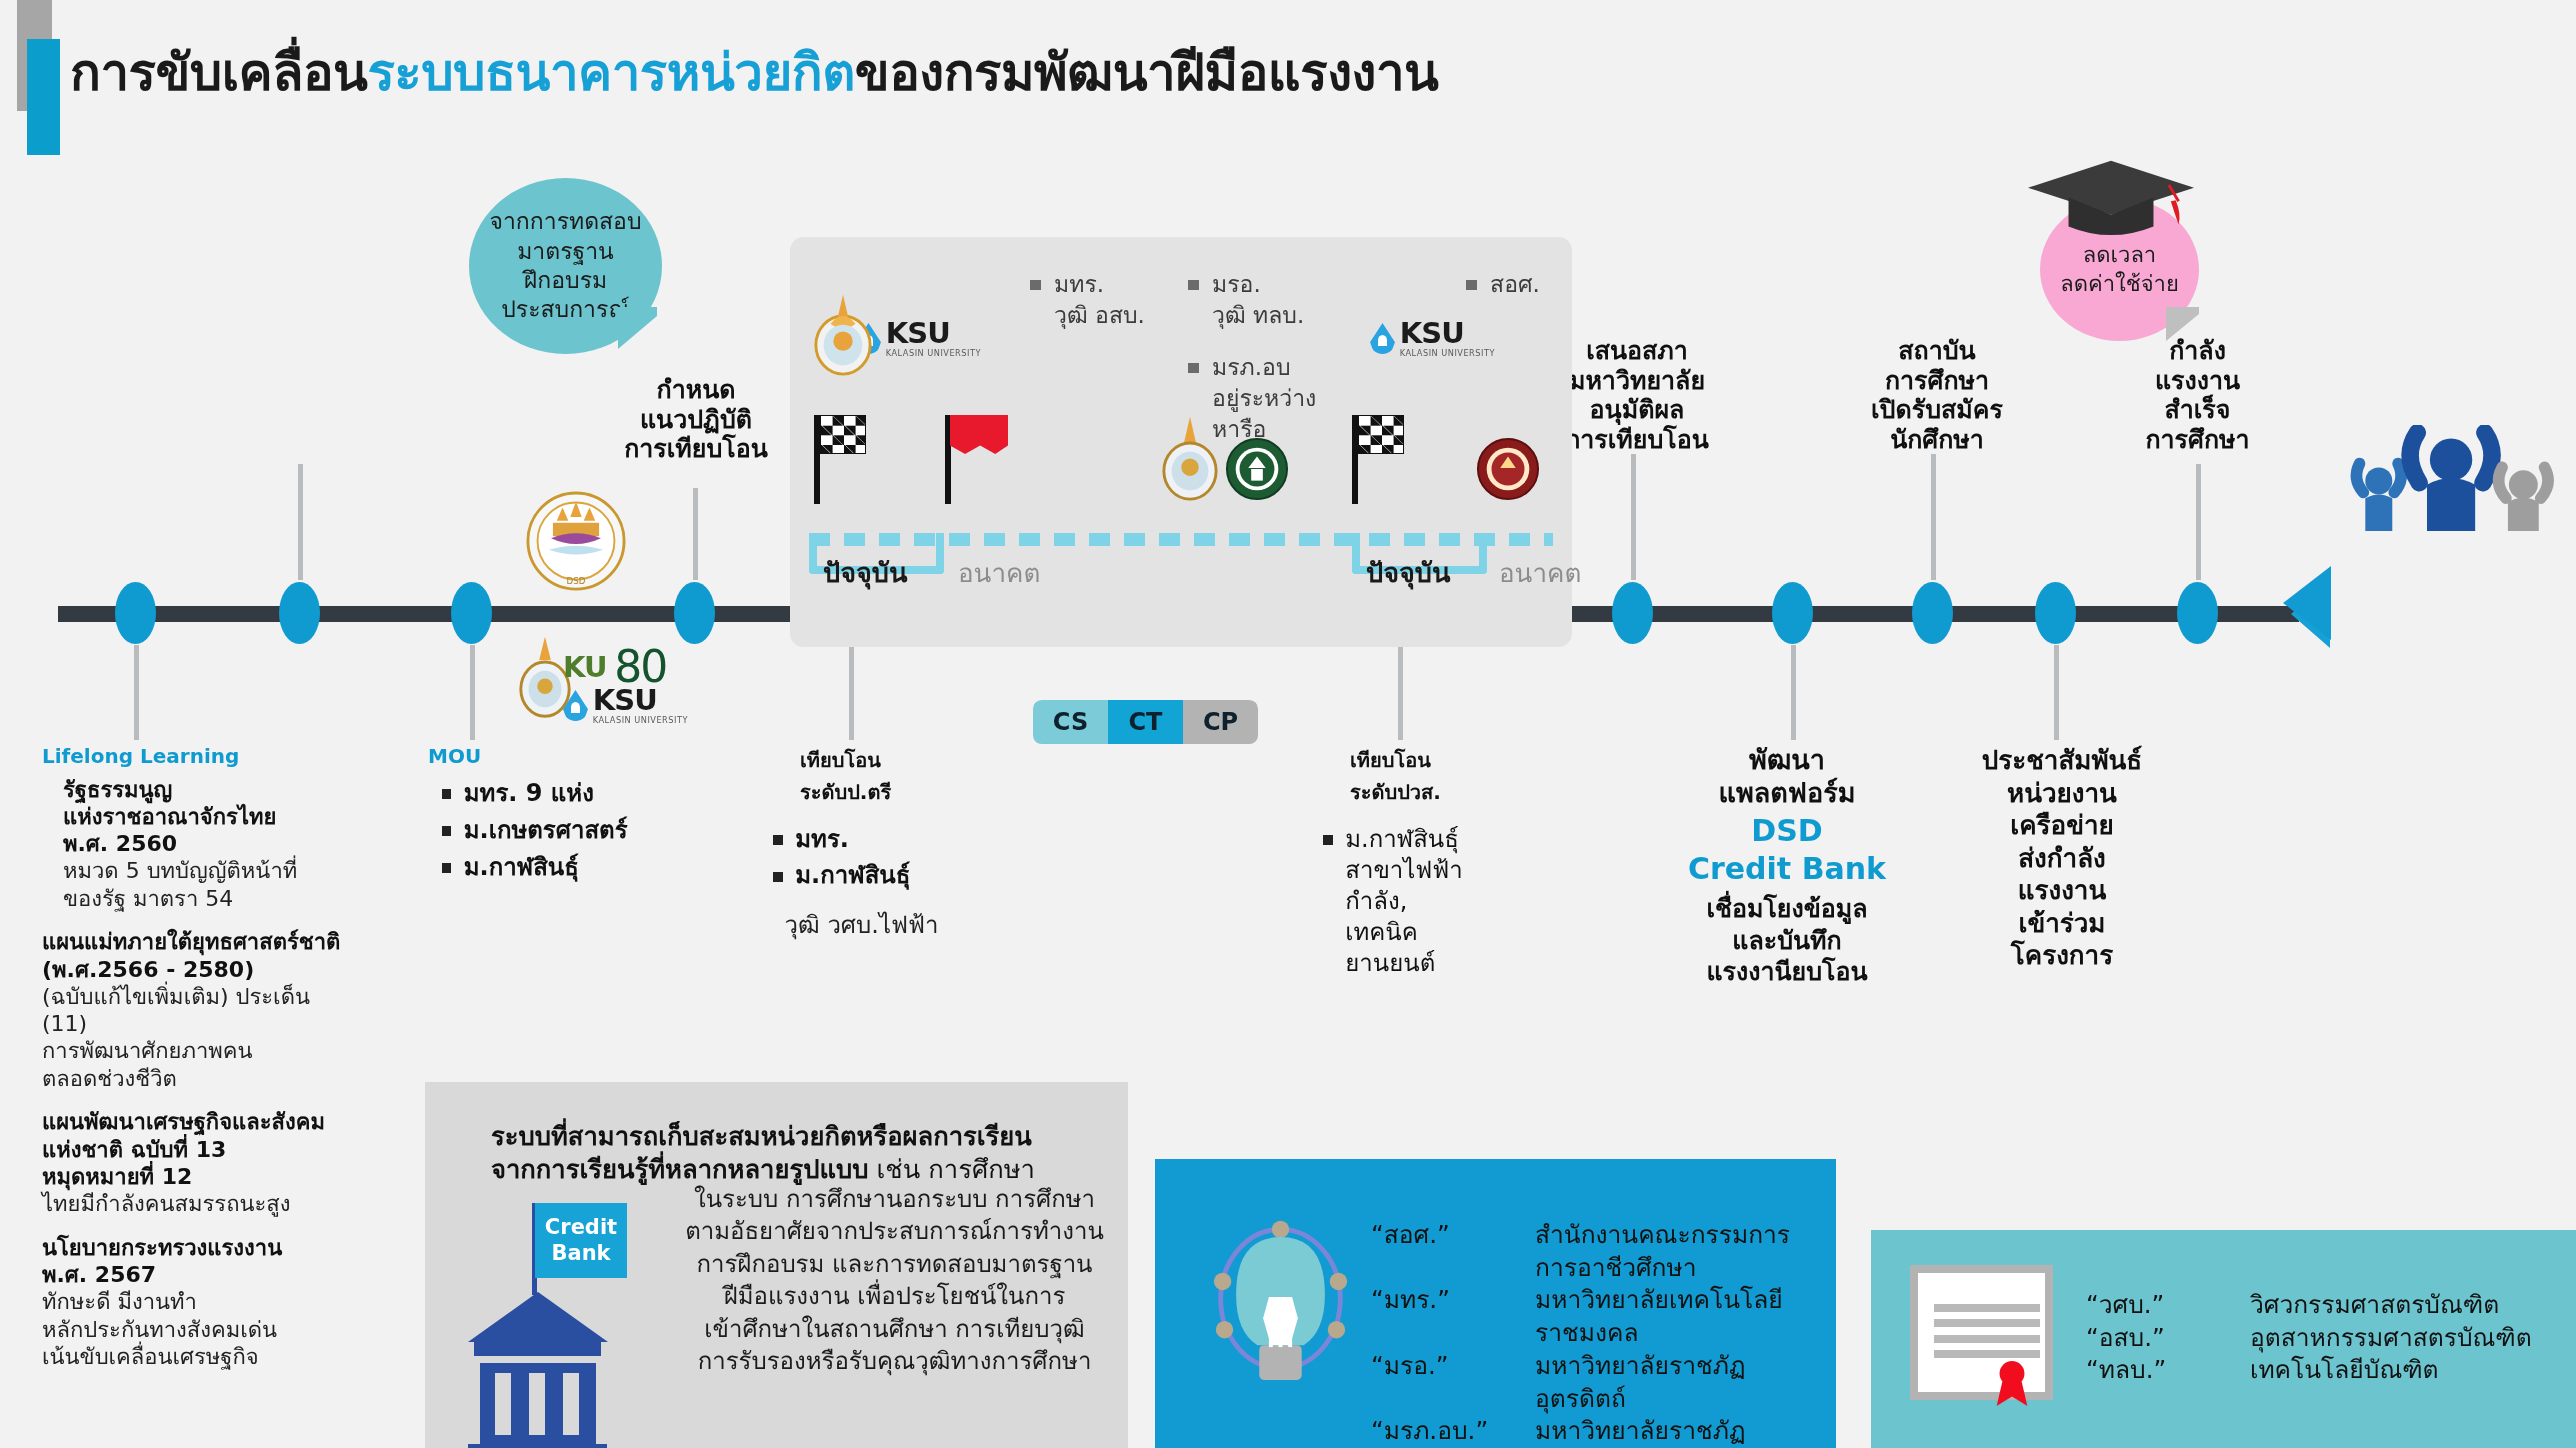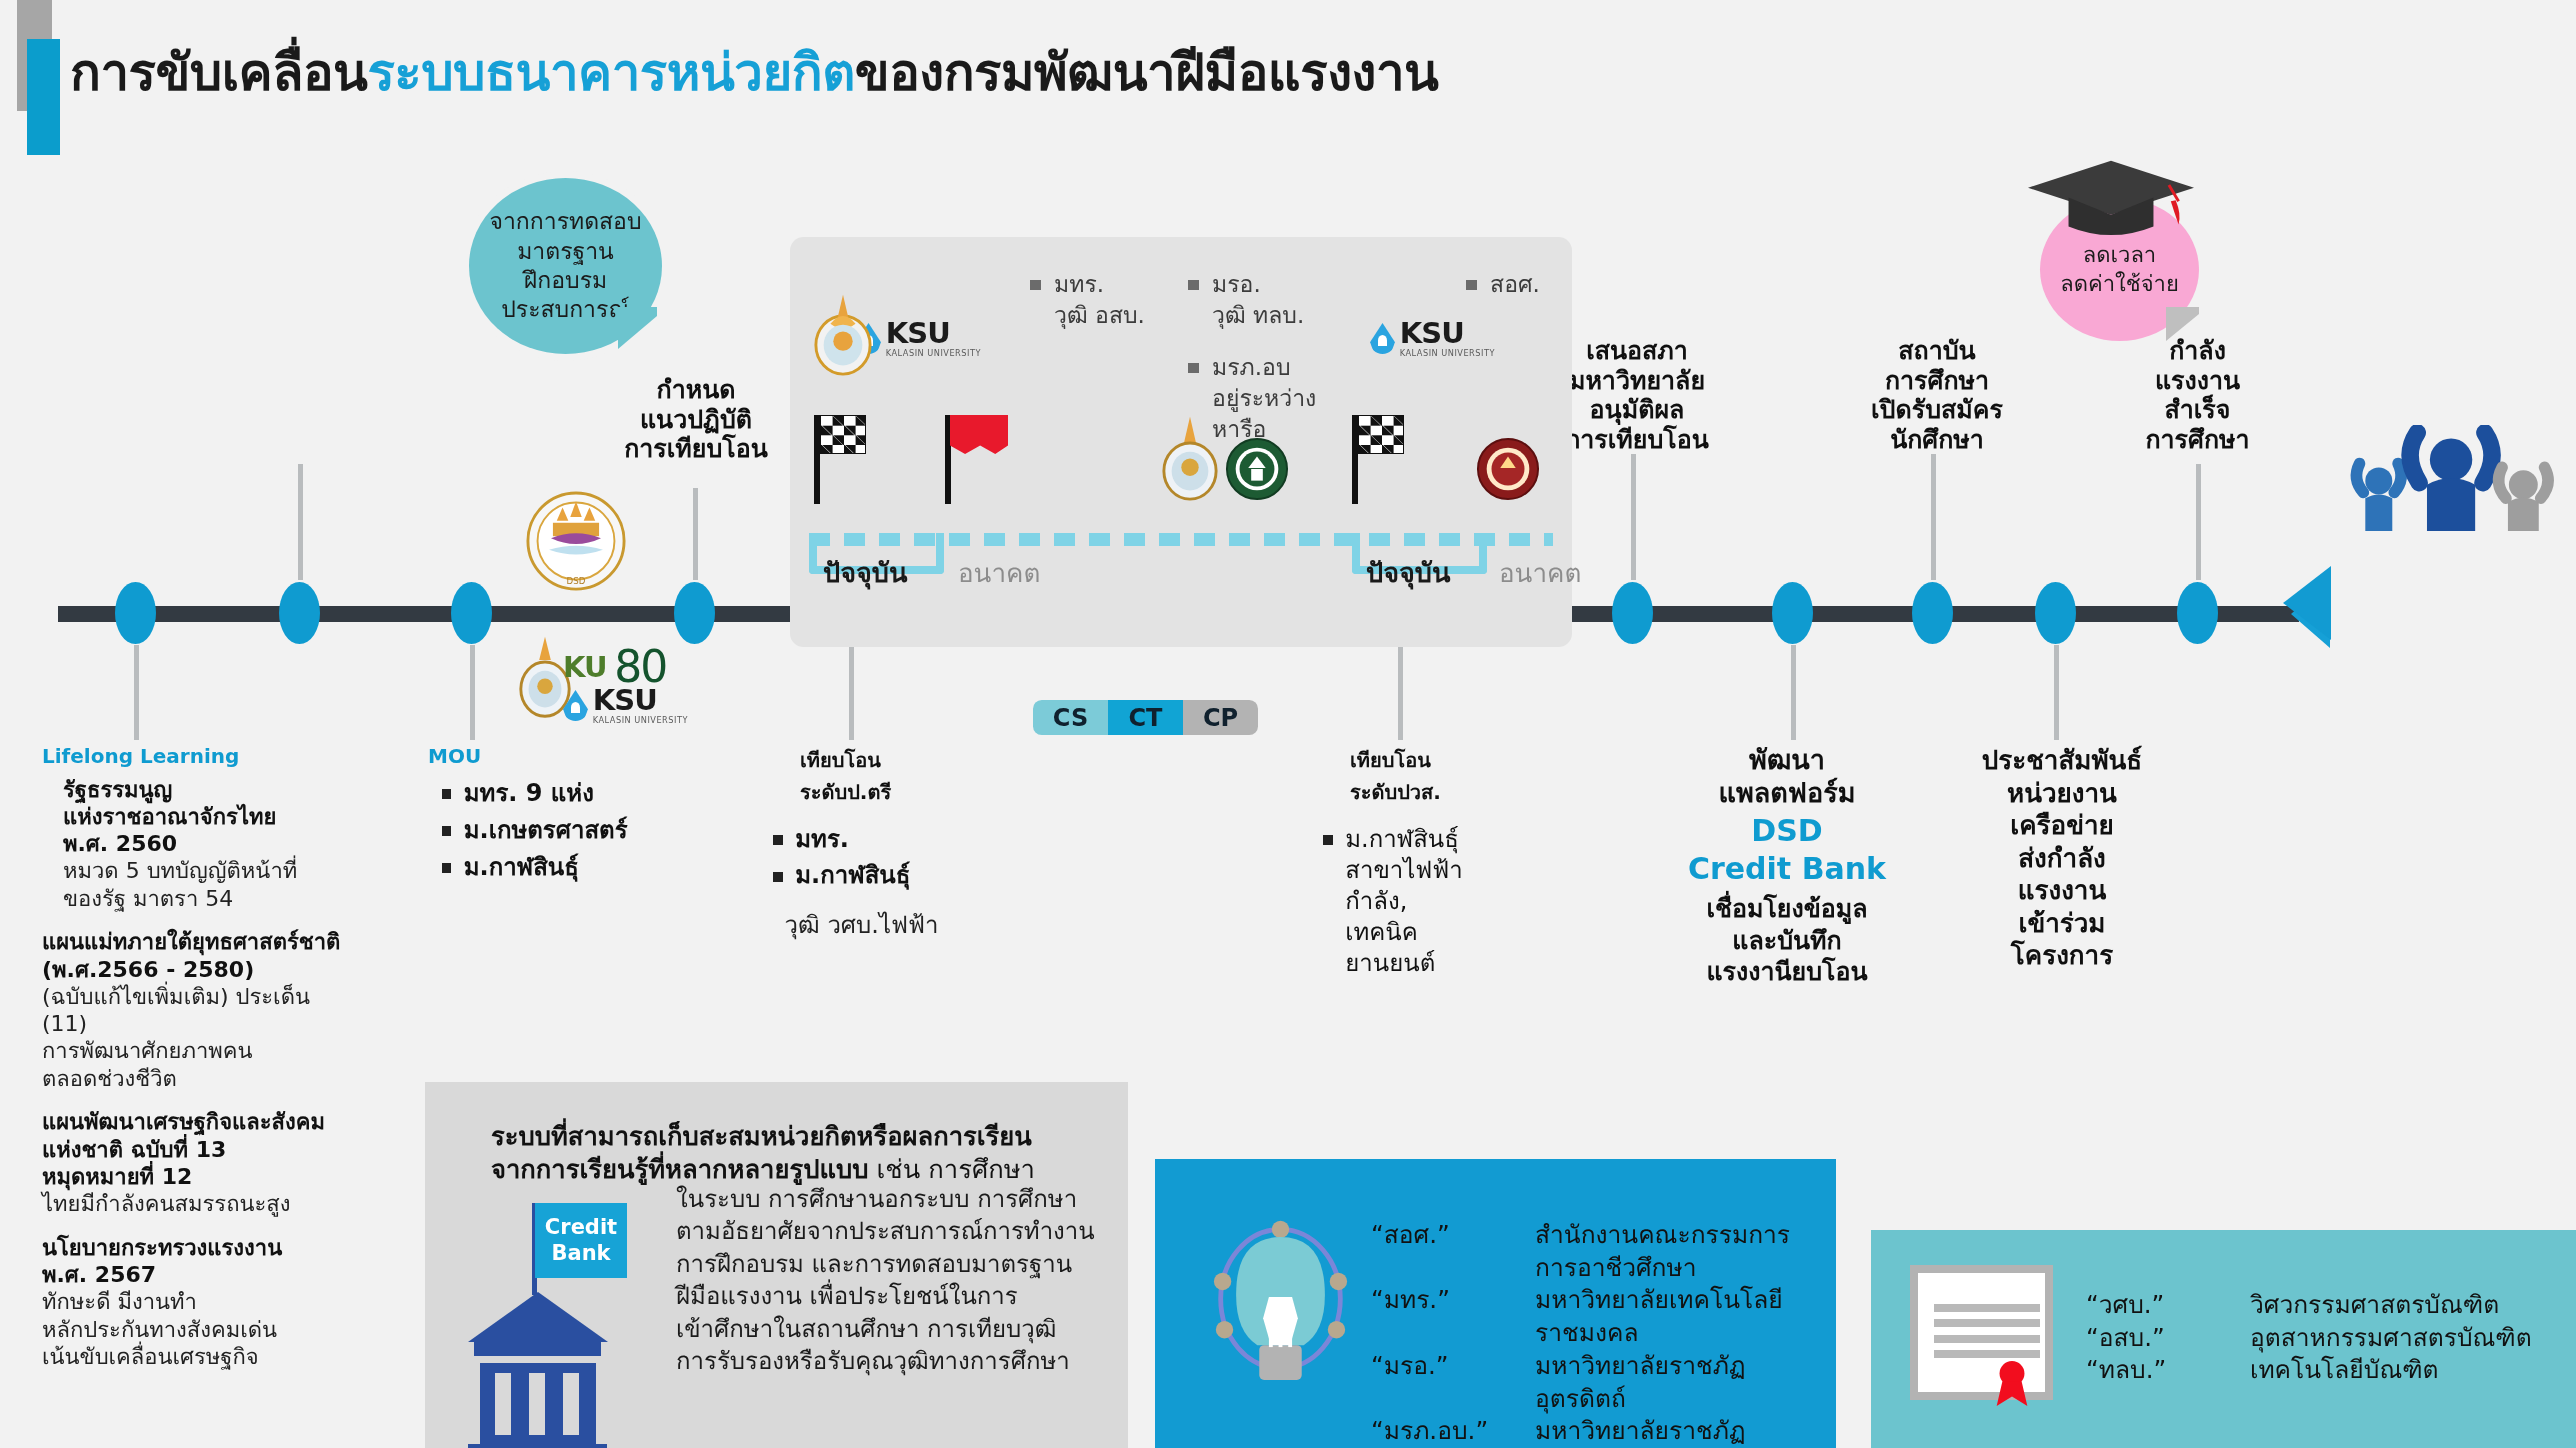--- a/index.html
+++ b/index.html
@@ -94,21 +94,21 @@
   .bubble-tail {
     position: absolute; width: 0; height: 0;
   }
 
   
   .chips {
     position: absolute; left: 1033px; top: 700px;
     display: flex; border-radius: 8.7px; overflow: visible;
   }
   .chip {
-    width: 75px; height: 35px; display: flex; align-items: center;
+    width: 75px; height: 44px; display: flex; align-items: center;
     justify-content: center; font-size: 24px; font-weight: 600; color: #10212e;
   }
   .chip.cs { background: #7ccbd8; border-radius: 8.7px 0 0 8.7px; }
   .chip.ct { background: #11a4d4; }
   .chip.cp { background: #b3b3b3; border-radius: 0 8.7px 8.7px 0; }
 
   
   .col { position: absolute; }
   .col-head {
     font-size: 20px; font-weight: 700; color: #0f9bd0; margin-bottom: 7.7px;
@@ -126,21 +126,21 @@
   .defbox {
     position: absolute; left: 425px; top: 1082px; width: 703px; height: 367px;
     background: #d9d9d9;
   }
   .def-title {
     position: absolute; left: 491px; top: 1120px; width: 618px;
     font-size: 25.6px; font-weight: 700; color: #111; line-height: 1.30;
   }
   .def-body {
     position: absolute; left: 676px; top: 1183px; width: 437px;
-    font-size: 24px; color: #1b1b1b; line-height: 1.35; text-align: left;
+    font-size: 24px; color: #1b1b1b; line-height: 1.35; text-align: center;
   }
 
   
   .bank { position: absolute; left: 468px; top: 1203px; }
   .bank-flagpole { position: absolute; left: 64px; top: 0; width: 4.8px; height: 92px; background: #2a4fa0; }
   .bank-flag {
     position: absolute; left: 67px; top: 0; width: 92px; height: 75px;
     background: #17a3d6; color: #fff; font-size: 21px; font-weight: 700;
     display: flex; flex-direction: column; align-items: center; justify-content: center;
     line-height: 1.2;

